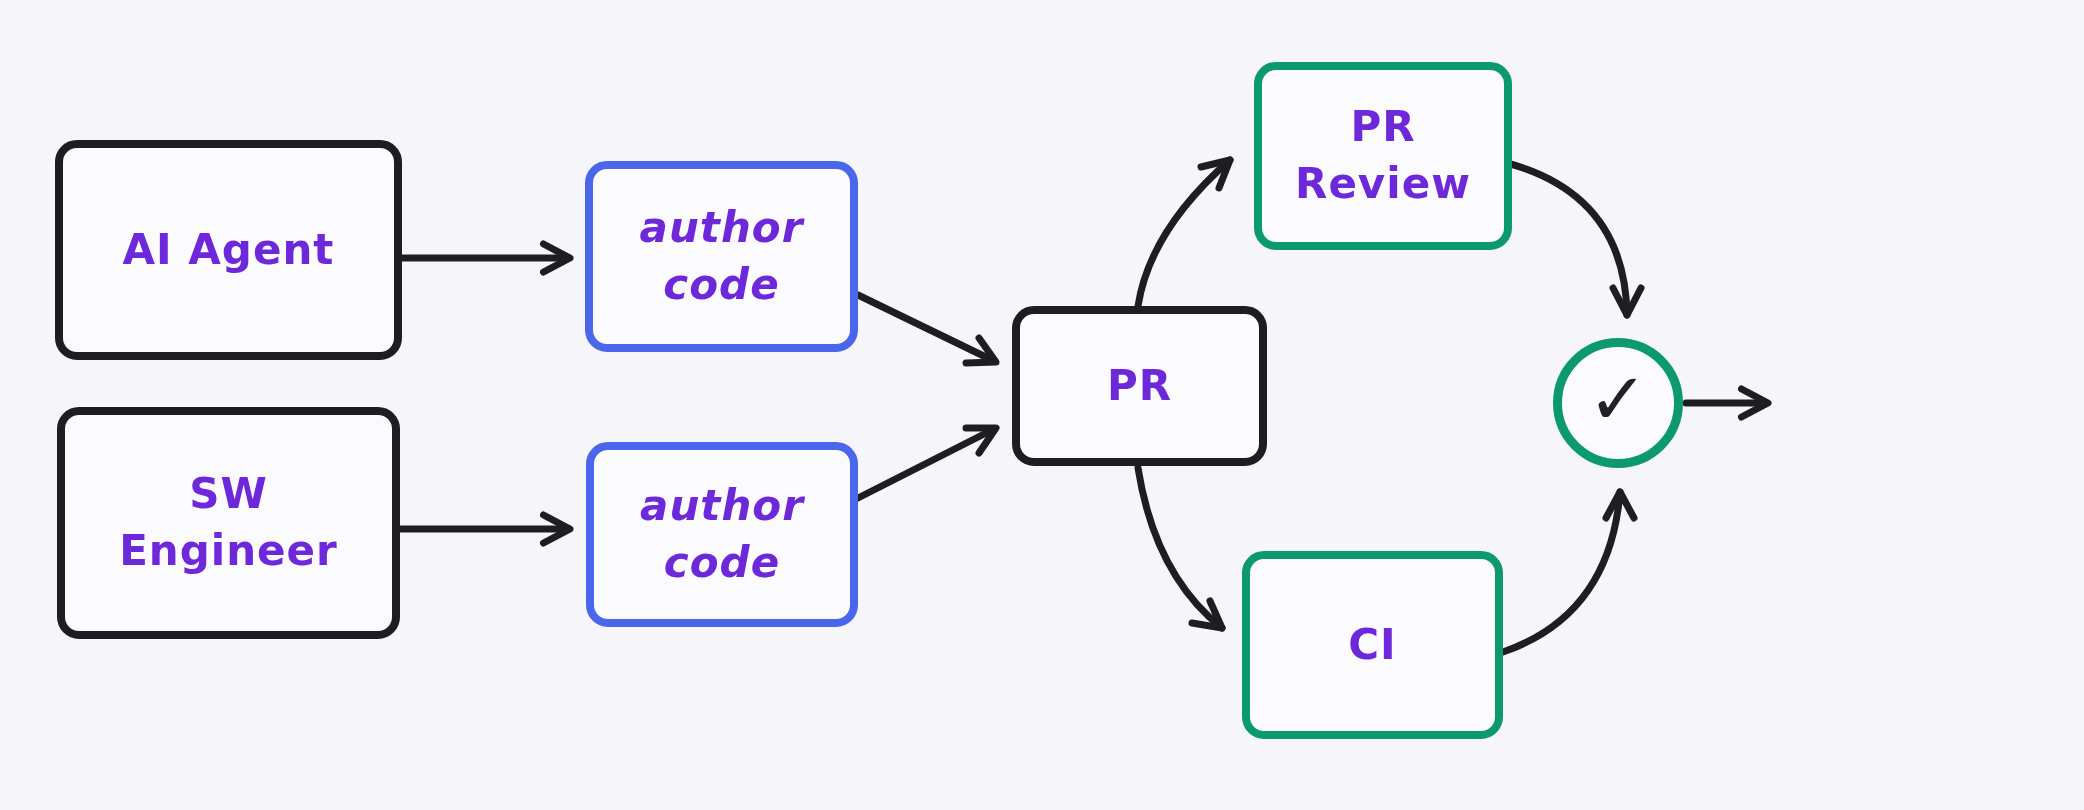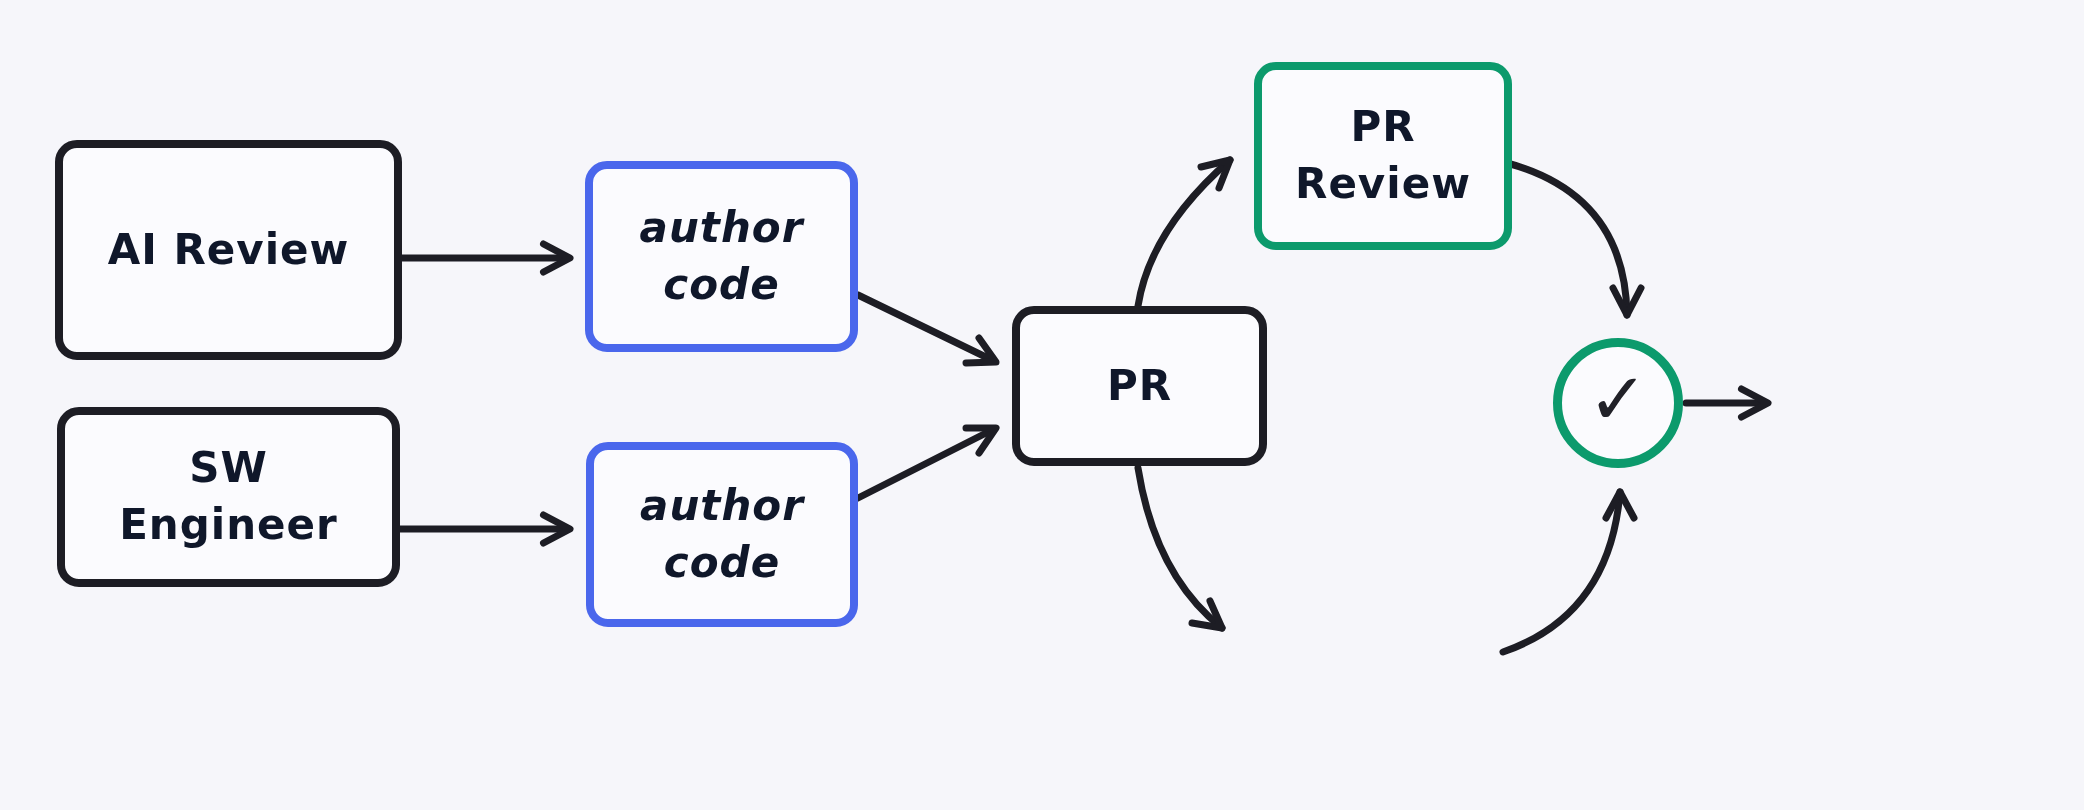--- a/index.html
+++ b/index.html
@@ -24,32 +24,32 @@
   .node {
     position: absolute;
     box-sizing: border-box;
     background: #fbfbfe;
     border: 8px solid #1d1d24;
     border-radius: 22px;
     display: flex;
     align-items: center;
     justify-content: center;
     text-align: center;
-    color: #0f172a;
+    color: #6d28d9;
     font-size: 42px;
     font-weight: 700;
     letter-spacing: 1px;
     line-height: 1.35;
     white-space: pre-line;
   }
   .node.blue  { border-color: #4a67ec; font-style: italic; }
   .node.green { border-color: #0c9a6c; }
 
   .node.ai-agent      { left: 55px;   top: 140px; width: 347px; height: 220px; }
-  .node.sw-engineer   { left: 57px;   top: 407px; width: 343px; height: 180px; }
+  .node.sw-engineer   { left: 57px;   top: 407px; width: 343px; height: 232px; }
   .node.author-top    { left: 585px;  top: 161px; width: 273px; height: 191px; }
   .node.author-bottom { left: 586px;  top: 442px; width: 272px; height: 185px; }
   .node.pr            { left: 1012px; top: 306px; width: 255px; height: 160px; }
   .node.pr-review     { left: 1254px; top: 62px;  width: 258px; height: 188px; }
   .node.ci            { left: 1242px; top: 551px; width: 261px; height: 188px; }
   .node.main-branch   { left: 1790px; top: 310px; width: 250px; height: 192px; }
 
   .check-circle {
     position: absolute;
     box-sizing: border-box;
@@ -123,35 +123,36 @@
       <path class="edge" d="M 1503 652 Q 1610 615 1620 492"></path>
       <path class="edge" d="M 1606 518 L 1620 492 L 1634 518"></path>
     </g>
 
     <g>
       <path class="edge" d="M 1686 403 H 1764"></path>
       <path class="edge" d="M 1741.5 389 L 1768 403 L 1741.5 417"></path>
     </g>
   </svg>
 
-  <div class="node ai-agent">AI Review</div>
+  <div class="node ai-agent">AI Agent</div>
 
   <div class="node sw-engineer">SW
 Engineer</div>
 
   <div class="node blue author-top">author
 code</div>
 
   <div class="node blue author-bottom">author
 code</div>
 
   <div class="node pr">PR</div>
 
   <div class="node green pr-review">PR
 Review</div>
 
+  <div class="node green ci">CI</div>
 
   <div class="check-circle">
     <span class="check-glyph">✓</span>
   </div>
 
 
 </div>
 
 </body></html>

